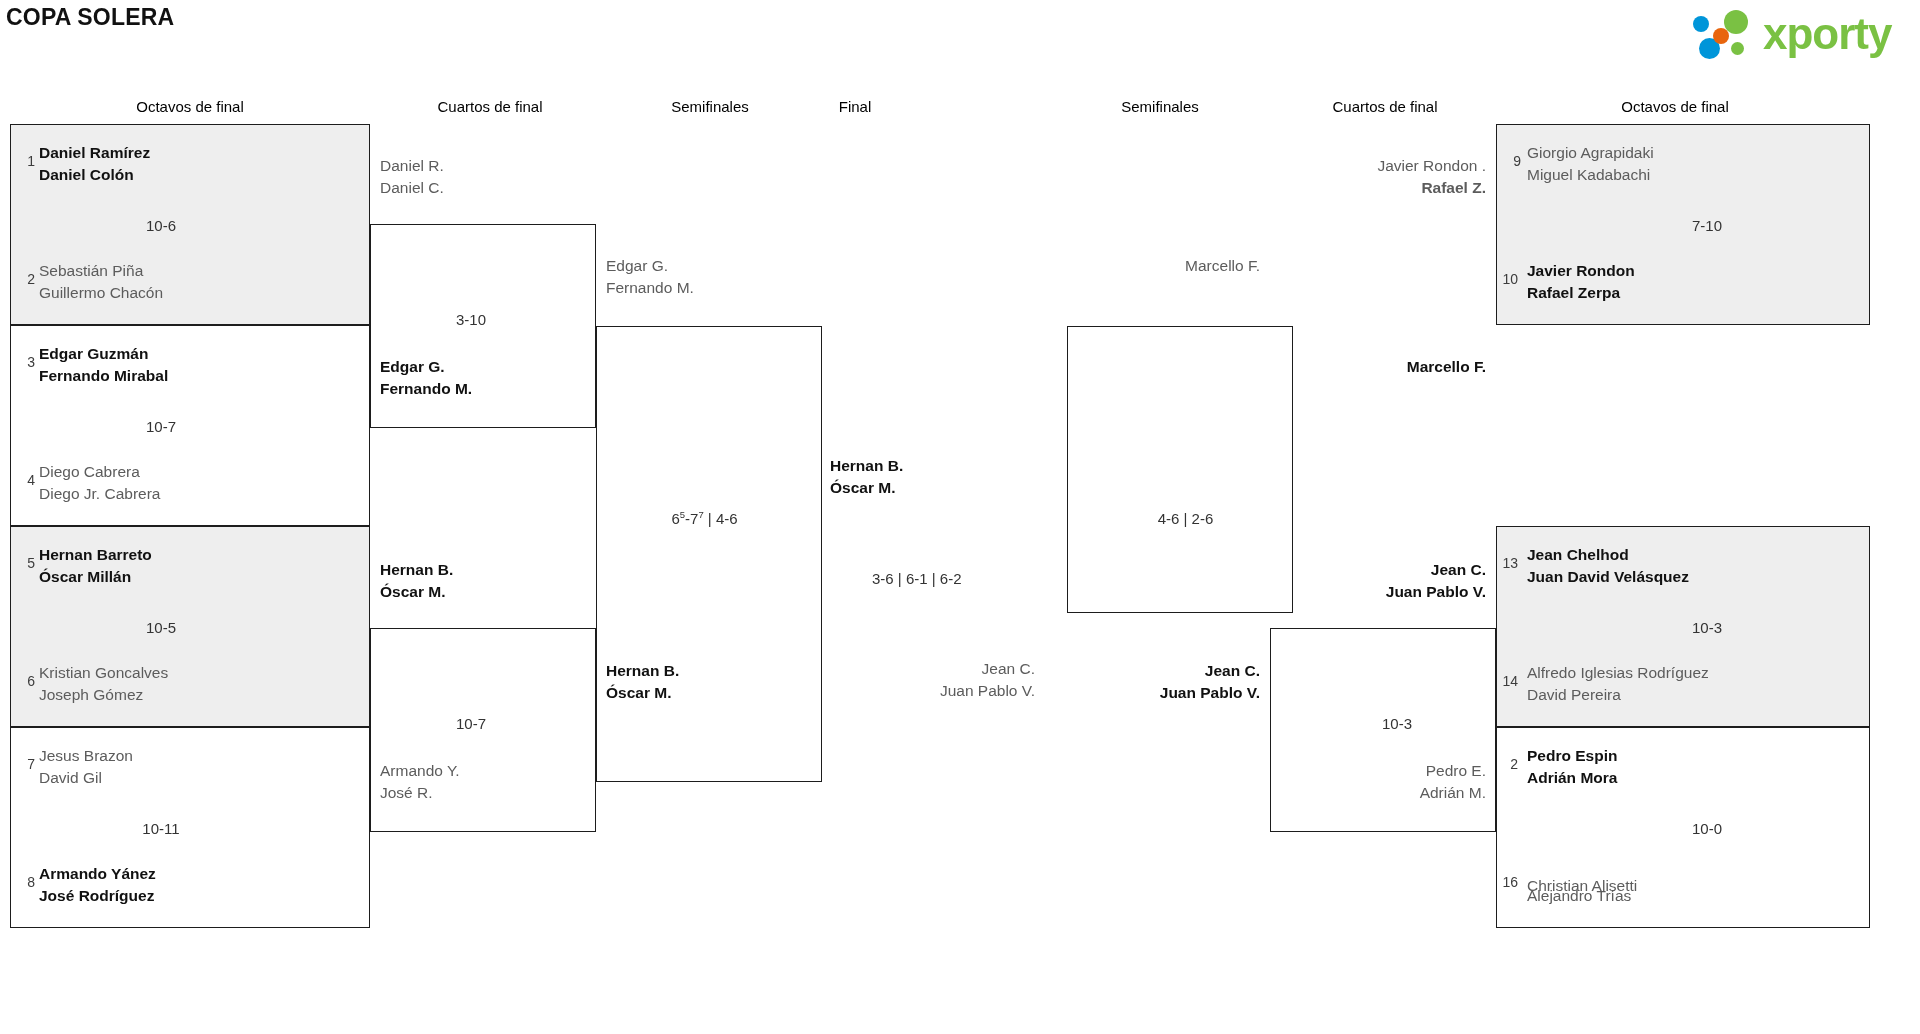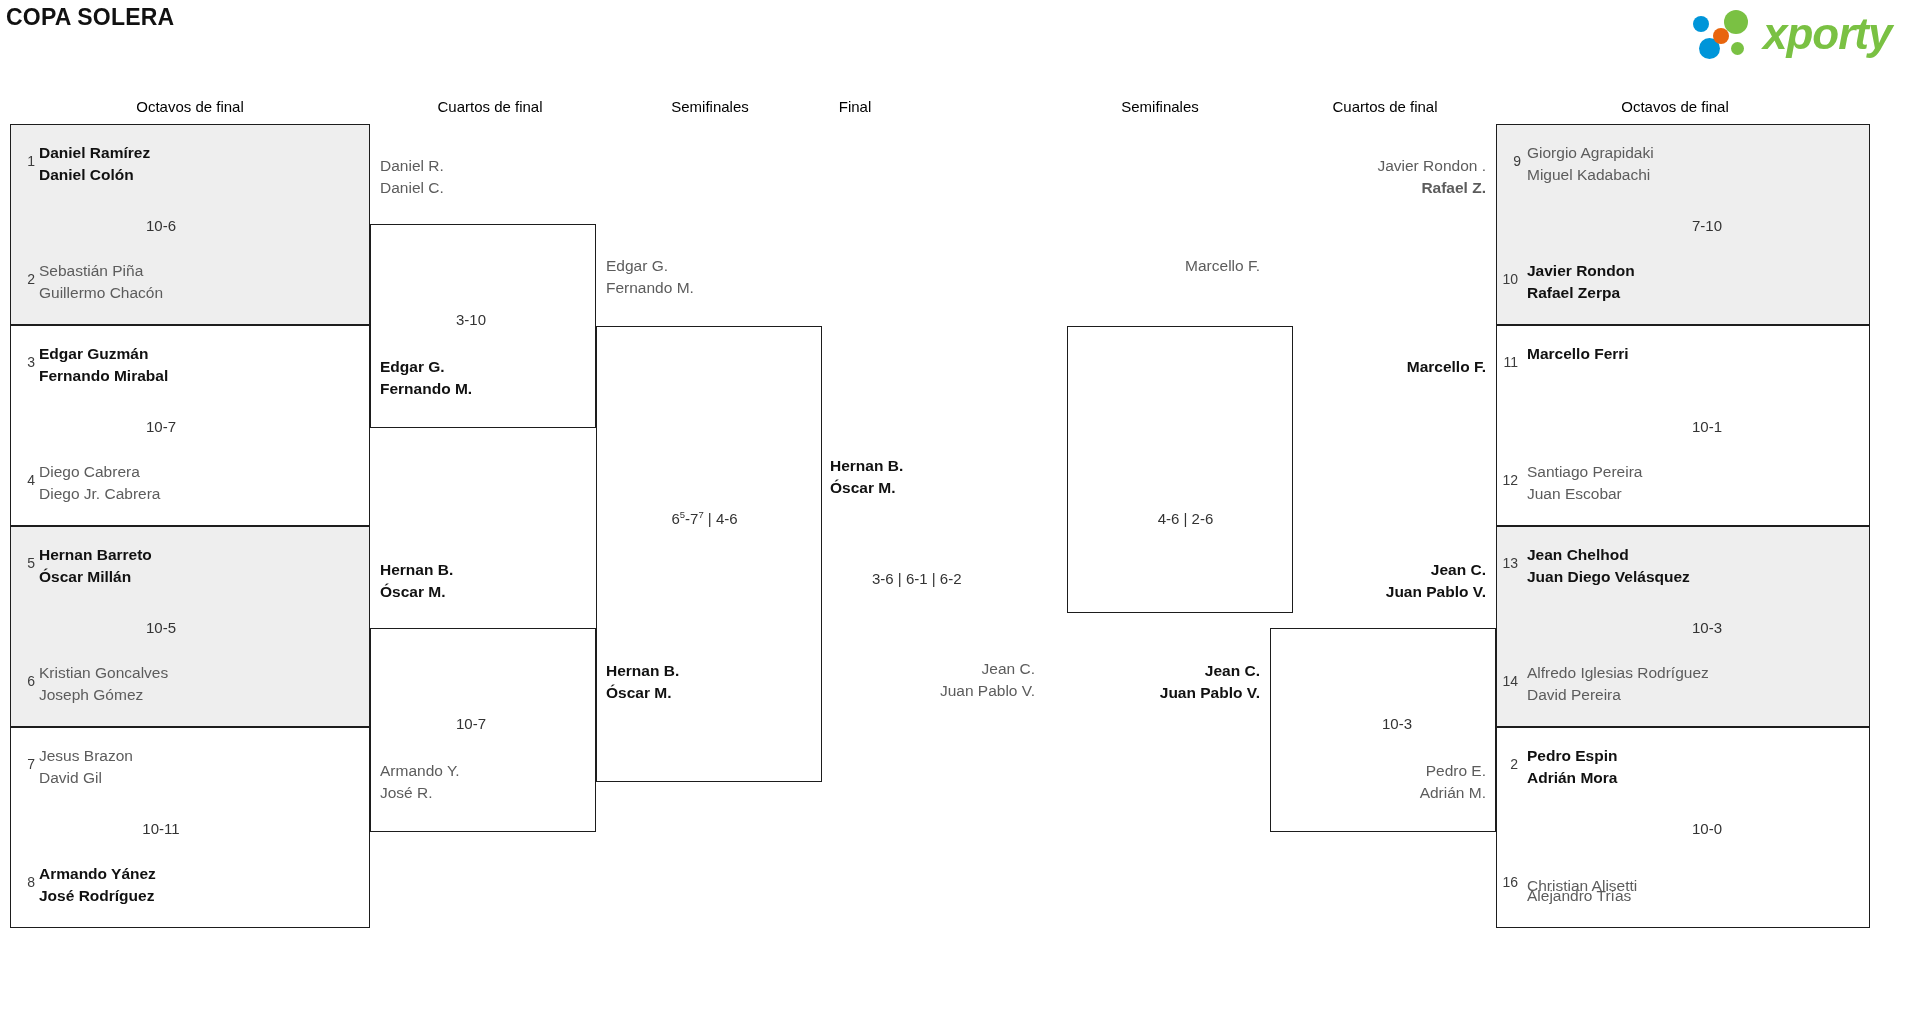--- a/index.html
+++ b/index.html
@@ -9,21 +9,21 @@
     color:#1a1a1a;overflow:hidden;
   }
   .page{position:relative;width:1920px;height:1034px;}
 
   
   .header{position:absolute;left:0;top:0;width:1920px;height:78px;}
   .title-block{position:absolute;left:6px;top:2px;}
   .title-1{font-size:23px;font-weight:700;letter-spacing:.2px;line-height:30px;color:#111;}
   .title-2{font-size:23px;font-weight:700;letter-spacing:.2px;line-height:30px;color:#111;}
 
-  .logo{position:absolute;right:12px;top:6px;width:215px;height:58px;font-style:italic;}
+  .logo{position:absolute;right:12px;top:6px;width:215px;height:58px;}
   .logo-dots{position:absolute;left:0;top:4px;width:70px;height:52px;}
   .dot{position:absolute;border-radius:50%;}
   .logo-word{position:absolute;left:70px;top:2px;font-size:44px;line-height:52px;
     font-weight:700;color:#7ac143;letter-spacing:-1px;}
 
   
   .round-head{position:absolute;font-size:15px;color:#000000;text-align:center;
     top:98px;line-height:18px;white-space:nowrap;}
 
   
@@ -163,34 +163,25 @@
   <div class="mbox shade" style="left:1496px;top:124px;width:374px;height:201px;">
     <div class="seed" style="left:2px;top:28px;">9</div>
     <div class="team lose" style="left:30px;top:17px;">Giorgio Agrapidaki</div>
     <div class="team lose" style="left:30px;top:39px;">Miguel Kadabachi</div>
     <div class="score c" style="left:60px;top:92px;width:300px;">7-10</div>
     <div class="seed" style="left:-1px;top:146px;">10</div>
     <div class="team win" style="left:30px;top:135px;">Javier Rondon</div>
     <div class="team win" style="left:30px;top:157px;">Rafael Zerpa</div>
   </div>
 
-  <div class="mbox" style="left:1496px;top:325px;width:374px;height:201px;">
-    <div class="seed" style="left:-1px;top:28px;">11</div>
-    <div class="team win" style="left:30px;top:17px;">Marcello Ferri</div>
-    <div class="team win" style="left:30px;top:39px;"></div>
-    <div class="score c" style="left:60px;top:92px;width:300px;">10-1</div>
-    <div class="seed" style="left:-1px;top:146px;">12</div>
-    <div class="team lose" style="left:30px;top:135px;">Santiago Pereira</div>
-    <div class="team lose" style="left:30px;top:157px;">Juan Escobar</div>
-  </div>
 
   <div class="mbox shade" style="left:1496px;top:526px;width:374px;height:201px;">
     <div class="seed" style="left:-1px;top:28px;">13</div>
     <div class="team win" style="left:30px;top:17px;">Jean Chelhod</div>
-    <div class="team win" style="left:30px;top:39px;">Juan Diego Velásquez</div>
+    <div class="team win" style="left:30px;top:39px;">Juan David Velásquez</div>
     <div class="score c" style="left:60px;top:92px;width:300px;">10-3</div>
     <div class="seed" style="left:-1px;top:146px;">14</div>
     <div class="team lose" style="left:30px;top:135px;">Alfredo Iglesias Rodríguez</div>
     <div class="team lose" style="left:30px;top:157px;">David Pereira</div>
   </div>
 
   <div class="mbox" style="left:1496px;top:727px;width:374px;height:201px;">
     <div class="seed" style="left:-1px;top:28px;">2</div>
     <div class="team win" style="left:30px;top:17px;">Pedro Espin</div>
     <div class="team win" style="left:30px;top:39px;">Adrián Mora</div>

